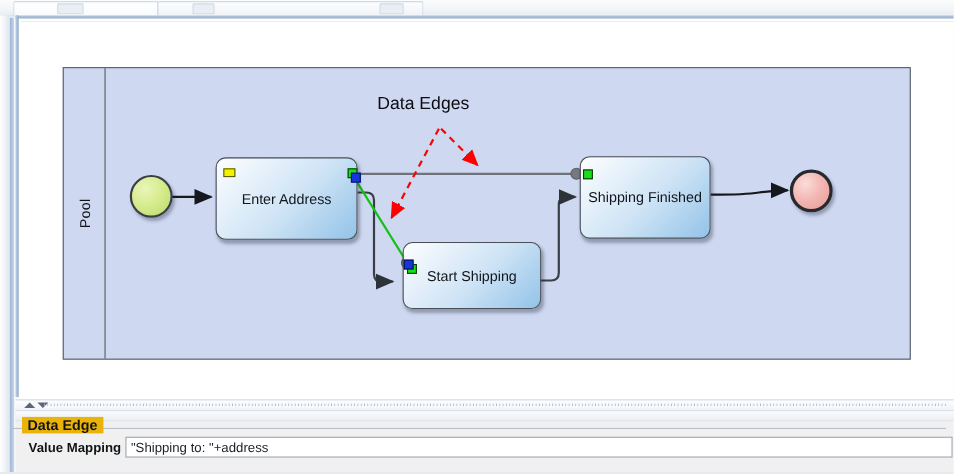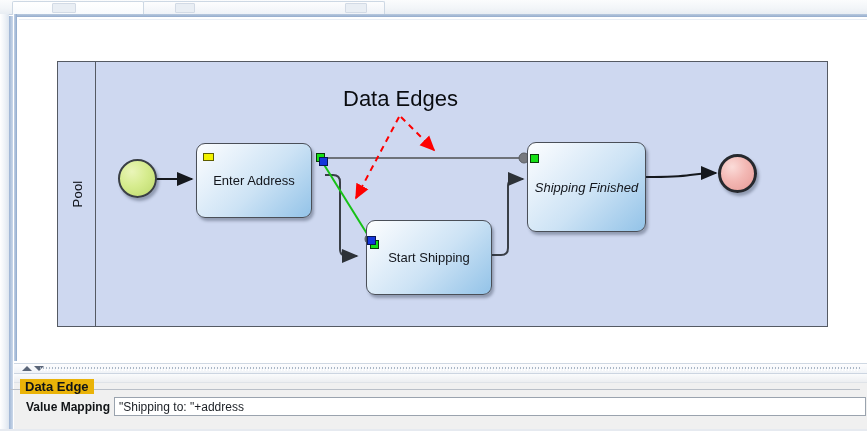--- a/index.html
+++ b/index.html
@@ -85,21 +85,21 @@
   }
   .evt-end{
     width:39px;height:39px;
     background:radial-gradient(circle at 34% 30%,#fbdcd9 0%,#f3b8b4 45%,#e79a96 100%);
     border:3px solid #26292e;
     box-shadow:2px 3px 3px rgba(30,40,60,.35);
   }
 
   
   .annot{
-    position:absolute;font-size:22px;color:#0a0c10;white-space:nowrap;
+    position:absolute;font-size:16px;color:#0a0c10;white-space:nowrap;
   }
 
   
   .split-bar{
     position:absolute;left:14px;top:363px;width:853px;height:11px;
     background:linear-gradient(to bottom,#fdfdfe,#f0f3f7);
     border-top:1px solid #cfd8e3;border-bottom:1px solid #ccd5e1;
     box-sizing:border-box;
   }
   .grip{
@@ -205,34 +205,34 @@
     </g>
     <g>
       <path d="M401,117 L434,150" stroke="#fe0000" stroke-width="2" fill="none" stroke-dasharray="6,5" marker-end="url(#arrRed)"></path>
     </g>
   </svg>
 
   <div class="annot" style="left:343px;top:86px;">Data Edges</div>
 
   <div class="evt evt-start" style="left:118px;top:159px;"></div>
 
-  <div class="task" style="left:196px;top:143px;width:116px;height:75px;">
+  <div class="task" style="left:196px;top:143px;width:129px;height:75px;">
     <span>Enter Address</span>
   </div>
   <div class="port port-yellow" style="left:203px;top:153px;"></div>
   <div class="port port-green" style="left:316px;top:153px;"></div>
   <div class="port port-blue" style="left:319px;top:157px;"></div>
 
-  <div class="task" style="left:366px;top:220px;width:126px;height:75px;">
+  <div class="task" style="left:366px;top:220px;width:126px;height:61px;">
     <span>Start Shipping</span>
   </div>
   <div class="port port-green" style="left:370px;top:240px;"></div>
   <div class="port port-blue" style="left:367px;top:236px;"></div>
 
-  <div class="task" style="left:527px;top:142px;width:119px;height:90px;font-style:italic;">
+  <div class="task" style="left:527px;top:142px;width:119px;height:75px;">
     <span>Shipping Finished</span>
   </div>
   <div class="port port-green" style="left:530px;top:154px;"></div>
 
   <div class="evt evt-end" style="left:718px;top:154px;"></div>
 
   <div class="split-bar"></div>
   <div class="tri tri-up" style="left:22px;top:366px;"></div>
   <div class="tri tri-dn" style="left:34px;top:366px;"></div>
   <div class="grip"></div>

